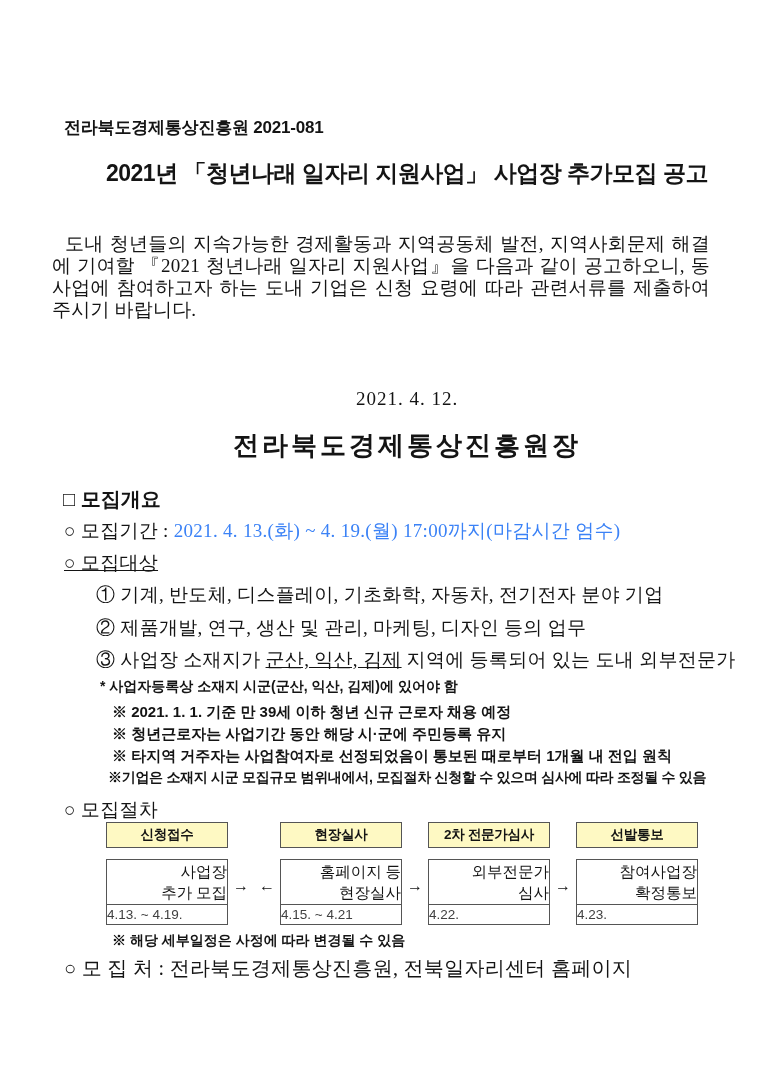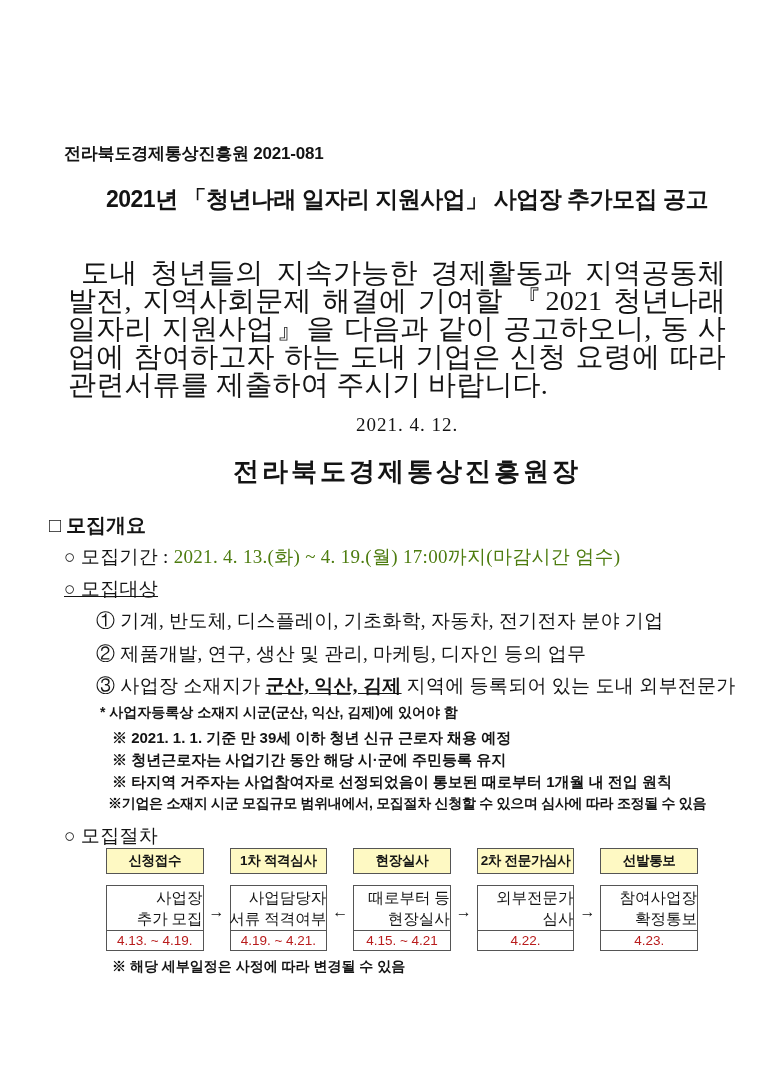--- a/index.html
+++ b/index.html
@@ -1,44 +1,43 @@
 <!DOCTYPE html>
 <html><head>
 <meta charset="utf-8">
 <style>
   html,body { margin:0; padding:0; background:#ffffff; }
   .page {
     position:relative; width:770px; height:1042px; background:#ffffff;
     color:#141414; overflow:hidden;
     font-family:"Liberation Serif", serif;
-    margin-top:26px;
   }
   .abs { position:absolute; }
   .gothic { font-family:"Liberation Sans", sans-serif; }
   .center { left:0; right:0; text-align:center;padding-left:44px; }
 
   .doc-number { left:64px; top:116px; font-weight:bold; font-size:17px; letter-spacing:-0.2px; }
   .title { top:158px; font-weight:bold; font-size:23px; letter-spacing:-0.5px; }
   .intro {
-    left:68px; width:658px; top:233px;
-    font-size:28px; line-height:28px; text-align:justify; text-indent:13px;
+    left:52px; width:658px; top:233px;
+    font-size:19px; line-height:22px; text-align:justify; text-indent:13px;
     letter-spacing:0.2px;
   }
   .date-line { top:388px; font-size:19px; letter-spacing:1px; }
   .issuer { top:428px; font-size:26px; font-weight:bold; letter-spacing:3px; }
 
-  .sec-heading { left:49px; top:486px; font-weight:bold; font-size:20px;font-family:Liberation Serif, serif; }
+  .sec-heading { left:63px; top:486px; font-weight:bold; font-size:20px; }
   .line { font-size:19px; letter-spacing:0.3px; white-space:nowrap; }
   .period { left:64px; top:518px; }
   .target-h { left:64px; top:550px;text-decoration:underline; }
   .item1 { left:96px; top:582px; }
   .item2 { left:96px; top:615px; }
   .item3 { left:96px; top:647px; }
-  .red { color:#4d7c0f; }
-  .emph { font-weight:bold; text-decoration:underline;text-align:center; }
+  .red { color:#3b82f6; }
+  .emph { font-weight:normal; text-decoration:underline;text-align:center; }
 
   .note { font-weight:bold; white-space:nowrap; }
   .star  { left:100px; top:678px; font-size:14px; }
   .note0 { left:112px; top:703px; font-size:15px; }
   .note1 { left:112px; top:725px; font-size:15px; }
   .note2 { left:112px; top:747px; font-size:15px; }
   .note3 { left:108px; top:769px; font-size:14px; letter-spacing:-0.3px; }
 
   .proc-h { left:64px; top:797px; }
 
@@ -48,22 +47,22 @@
     height:24px; line-height:24px; background:#fef9c3; border:1px solid #555;
     text-align:center; font-weight:bold; font-size:13.5px; margin-bottom:11px;
     white-space:nowrap; letter-spacing:-0.3px;
   }
   .flow-body { border:1px solid #555; background:#fff; }
   .flow-main {
     height:44px; display:flex; flex-direction:column; justify-content:center;
     text-align:center; font-size:15.5px; line-height:21px; white-space:nowrap;align-items:flex-end;
   }
   .flow-date {
-    border-top:1px solid #555; height:19px; line-height:19px; text-align:center;
-    color:#b91c1c; font-size:13.5px; font-family:"Liberation Sans", sans-serif;
+    border-top:1px solid #555; height:19px; line-height:19px; text-align:left;
+    color:#404040; font-size:13.5px; font-family:"Liberation Sans", sans-serif;
     white-space:nowrap;
   }
   .flow-arrow {
     width:26px; flex:0 0 26px; text-align:center; padding-top:56px;
     font-weight:bold; font-size:16px; line-height:16px;
   }
   .schedule-note { left:112px; top:932px; font-size:14px; }
   .where { left:64px; top:955px; font-size:20px; letter-spacing:0.3px; }
 </style>
 </head>
@@ -111,38 +110,28 @@
         <div class="flow-main">
           <div>사업장</div>
           <div>추가 모집</div>
         </div>
         <div class="flow-date">4.13. ~ 4.19.</div>
       </div>
     </div>
 
     <div class="flow-arrow">→</div>
 
-    <div class="flow-col">
-      <div class="flow-header gothic">1차 적격심사</div>
-      <div class="flow-body">
-        <div class="flow-main">
-          <div>사업담당자</div>
-          <div>서류 적격여부</div>
-        </div>
-        <div class="flow-date">4.19. ~ 4.21.</div>
-      </div>
-    </div>
 
     <div class="flow-arrow">←</div>
 
     <div class="flow-col">
       <div class="flow-header gothic">현장실사</div>
       <div class="flow-body">
         <div class="flow-main">
-          <div>때로부터 등</div>
+          <div>홈페이지 등</div>
           <div>현장실사</div>
         </div>
         <div class="flow-date">4.15. ~ 4.21</div>
       </div>
     </div>
 
     <div class="flow-arrow">→</div>
 
     <div class="flow-col">
       <div class="flow-header gothic">2차 전문가심사</div>
@@ -165,14 +154,15 @@
           <div>확정통보</div>
         </div>
         <div class="flow-date">4.23.</div>
       </div>
     </div>
 
   </div>
 
   <div class="abs gothic note schedule-note">※ 해당 세부일정은 사정에 따라 변경될 수 있음</div>
 
+  <div class="abs line where">○ 모 집 처 : 전라북도경제통상진흥원, 전북일자리센터 홈페이지</div>
 
 </div>
 
 </body></html>

